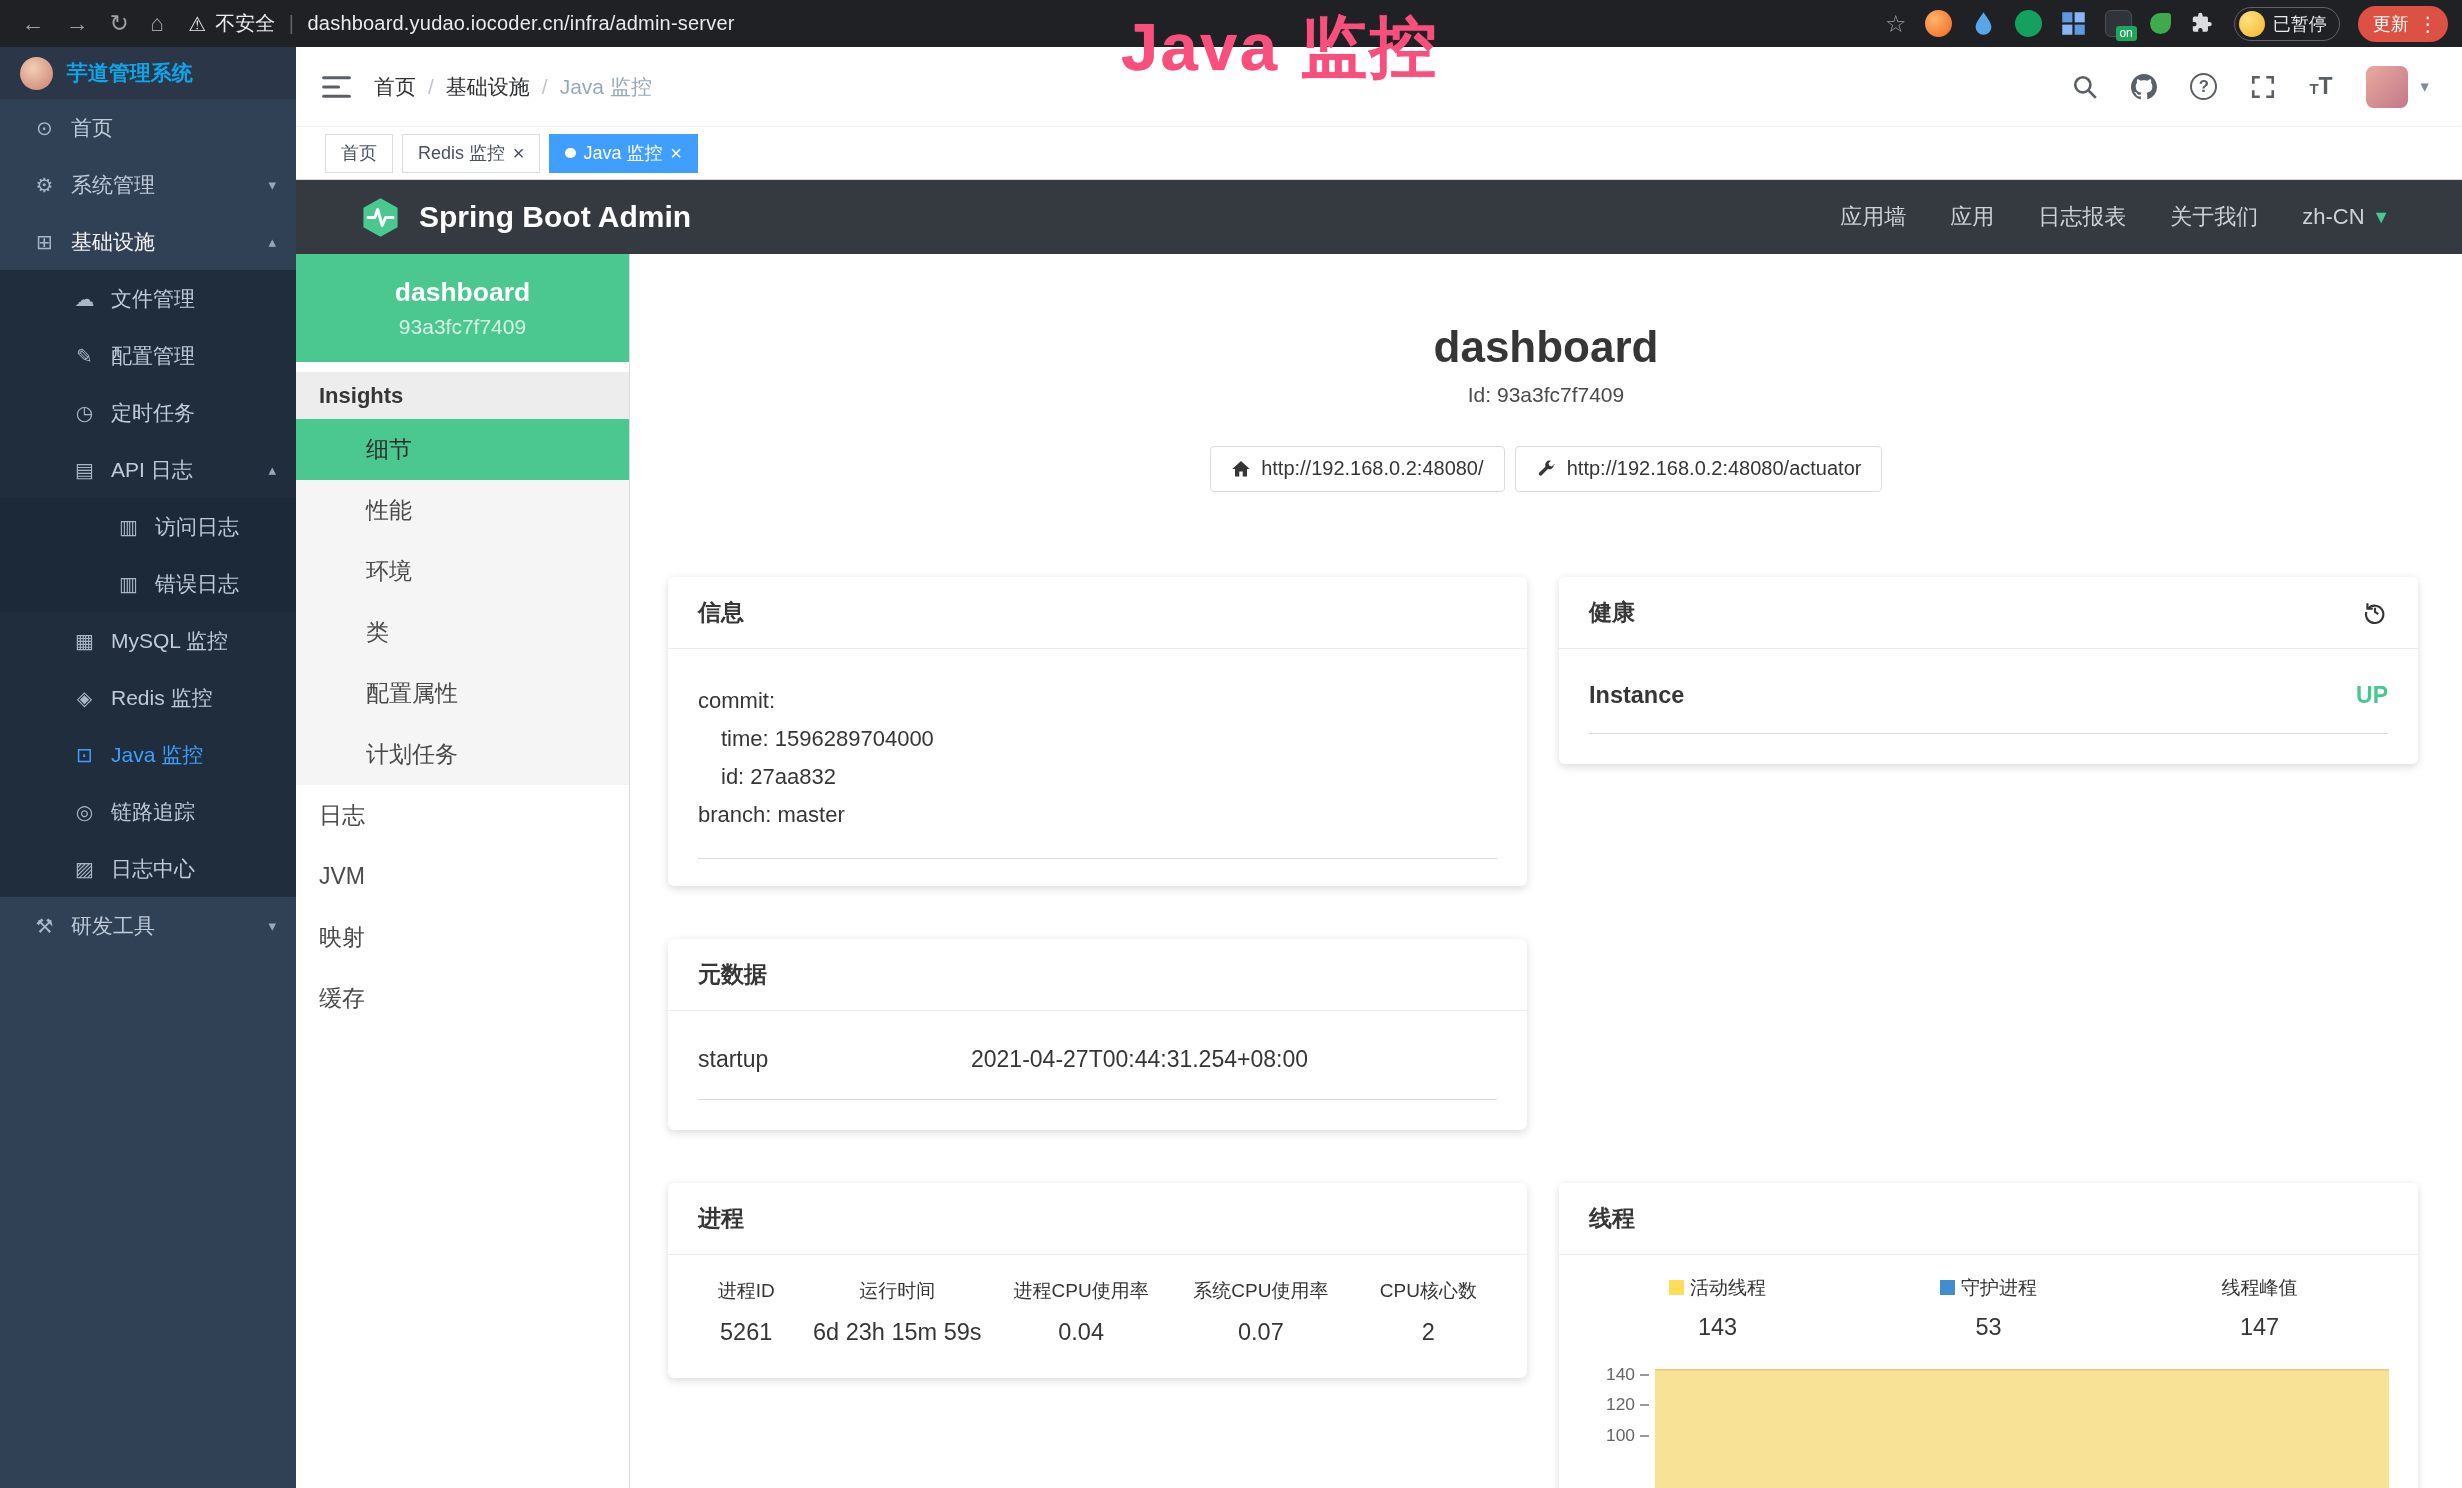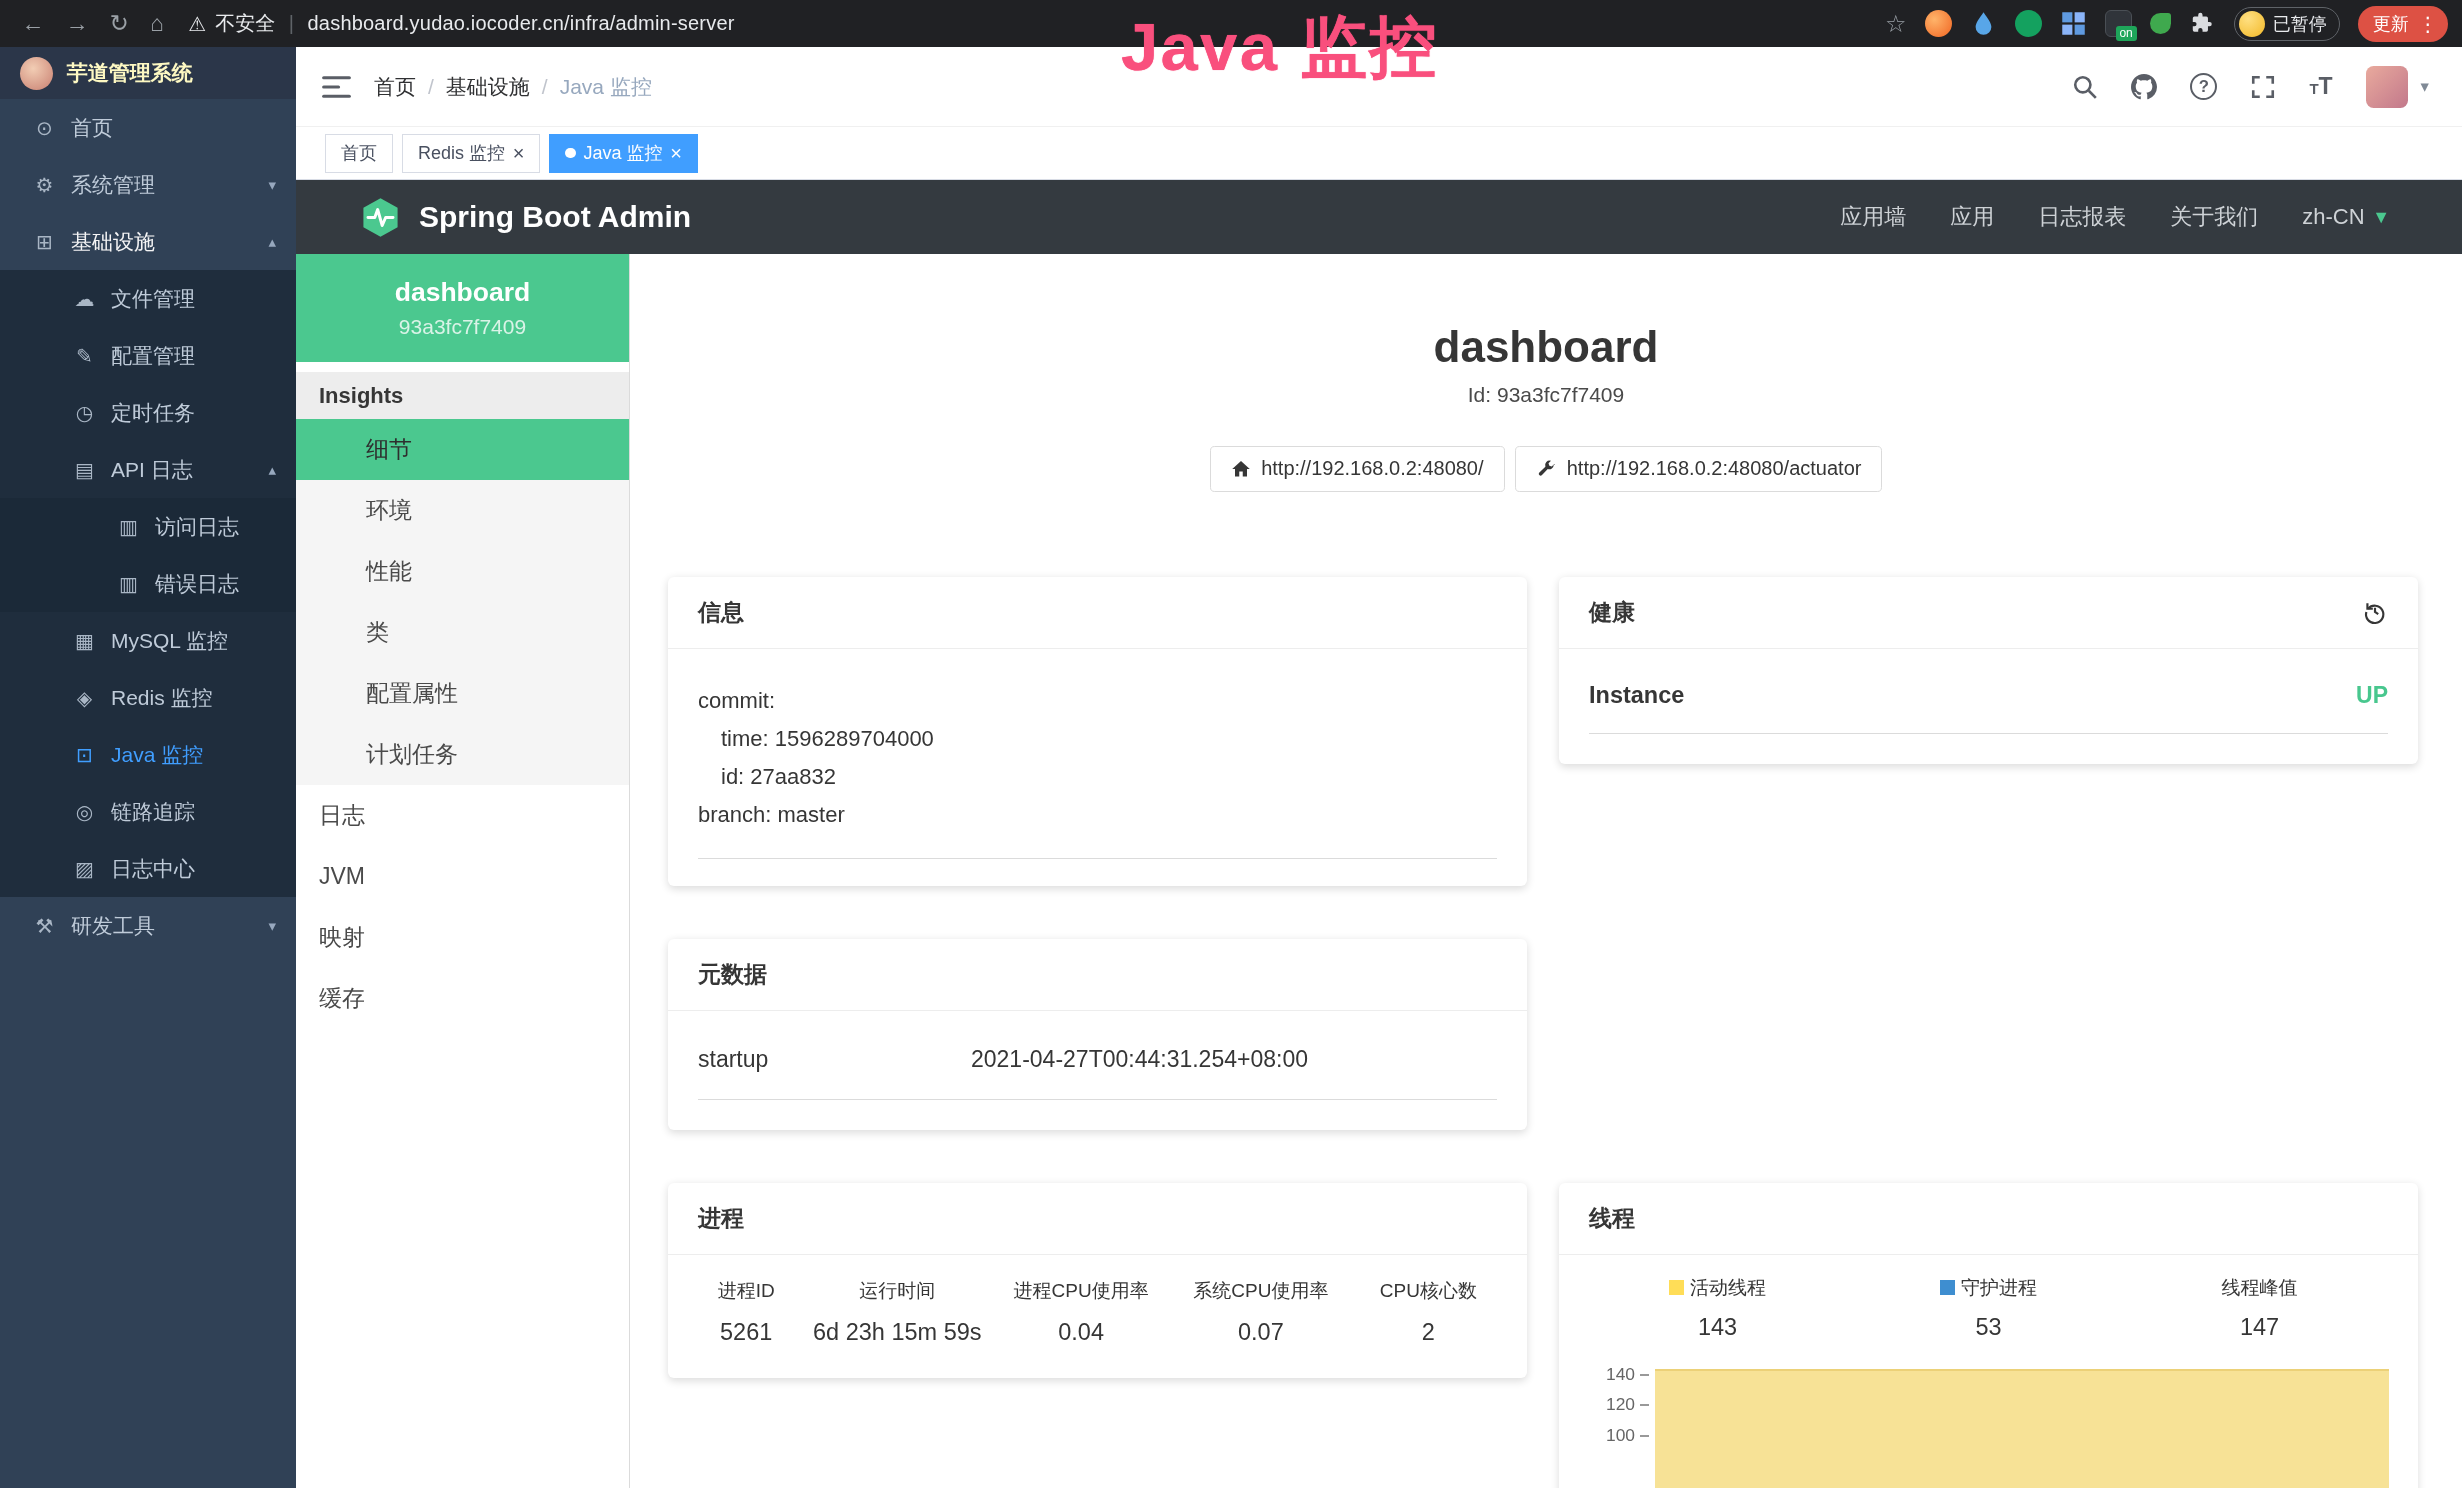--- a/index.html
+++ b/index.html
@@ -34,21 +34,21 @@
   
   .annotation { position:absolute; left:1121px; top:1.5px; z-index:60; font-size:67px; font-weight:800; letter-spacing:2.3px; color:#f94f7d; text-shadow:0 0 0.8px #f94f7d; }
 
   
   .app-row { display:flex; height:1442px; }
 
   
   .app-sidebar { width:296px; flex:none; background:#304156; color:#bfcbd9; font-size:21px; overflow:hidden; }
   .logo-row { height:52px; display:flex; align-items:center; gap:13.7px; padding-left:20px; background:#2b3649; }
   .logo-avatar { width:33px; height:33px; border-radius:50%; background:radial-gradient(circle at 40% 35%, #f2cdb4, #c87f71); flex:none; }
-  .logo-title { color:#fef9c3; font-weight:700; font-size:21px; }
+  .logo-title { color:#0ea5e9; font-weight:700; font-size:21px; }
   .s-item { position:relative; height:57px; display:flex; align-items:center; }
   .s-item .s-icon { width:29px; margin-right:12px; font-size:20px; text-align:center; color:#a9b6c5; flex:none; }
   .s-item .chev { position:absolute; right:20px; font-size:15px; color:#97a8be; }
   .lvl0 { padding-left:30px; background:#304156; }
   .lvl1 { padding-left:70px; background:#1f2d3d; }
   .lvl2 { padding-left:114px; background:#1b2938; }
   .s-item.open { color:#f4f4f5; }
   .s-item.active { color:#409eff; }
   .s-item.active .s-icon { color:#409eff; }
 
@@ -348,22 +348,22 @@
 
           <div class="sba-side">
             <div class="instance-block">
               <span class="inst-name">dashboard</span>
               <span class="inst-id">93a3fc7f7409</span>
             </div>
             <div class="sba-menu">
               <div class="menu-label">Insights</div>
               <div class="menu-sub">
                 <div class="m-item sub active">细节</div>
+                <div class="m-item sub">性能</div>
                 <div class="m-item sub">环境</div>
-                <div class="m-item sub">性能</div>
                 <div class="m-item sub">类</div>
                 <div class="m-item sub">配置属性</div>
                 <div class="m-item sub">计划任务</div>
               </div>
               <div class="m-item top">日志</div>
               <div class="m-item top">JVM</div>
               <div class="m-item top">映射</div>
               <div class="m-item top">缓存</div>
             </div>
           </div>

